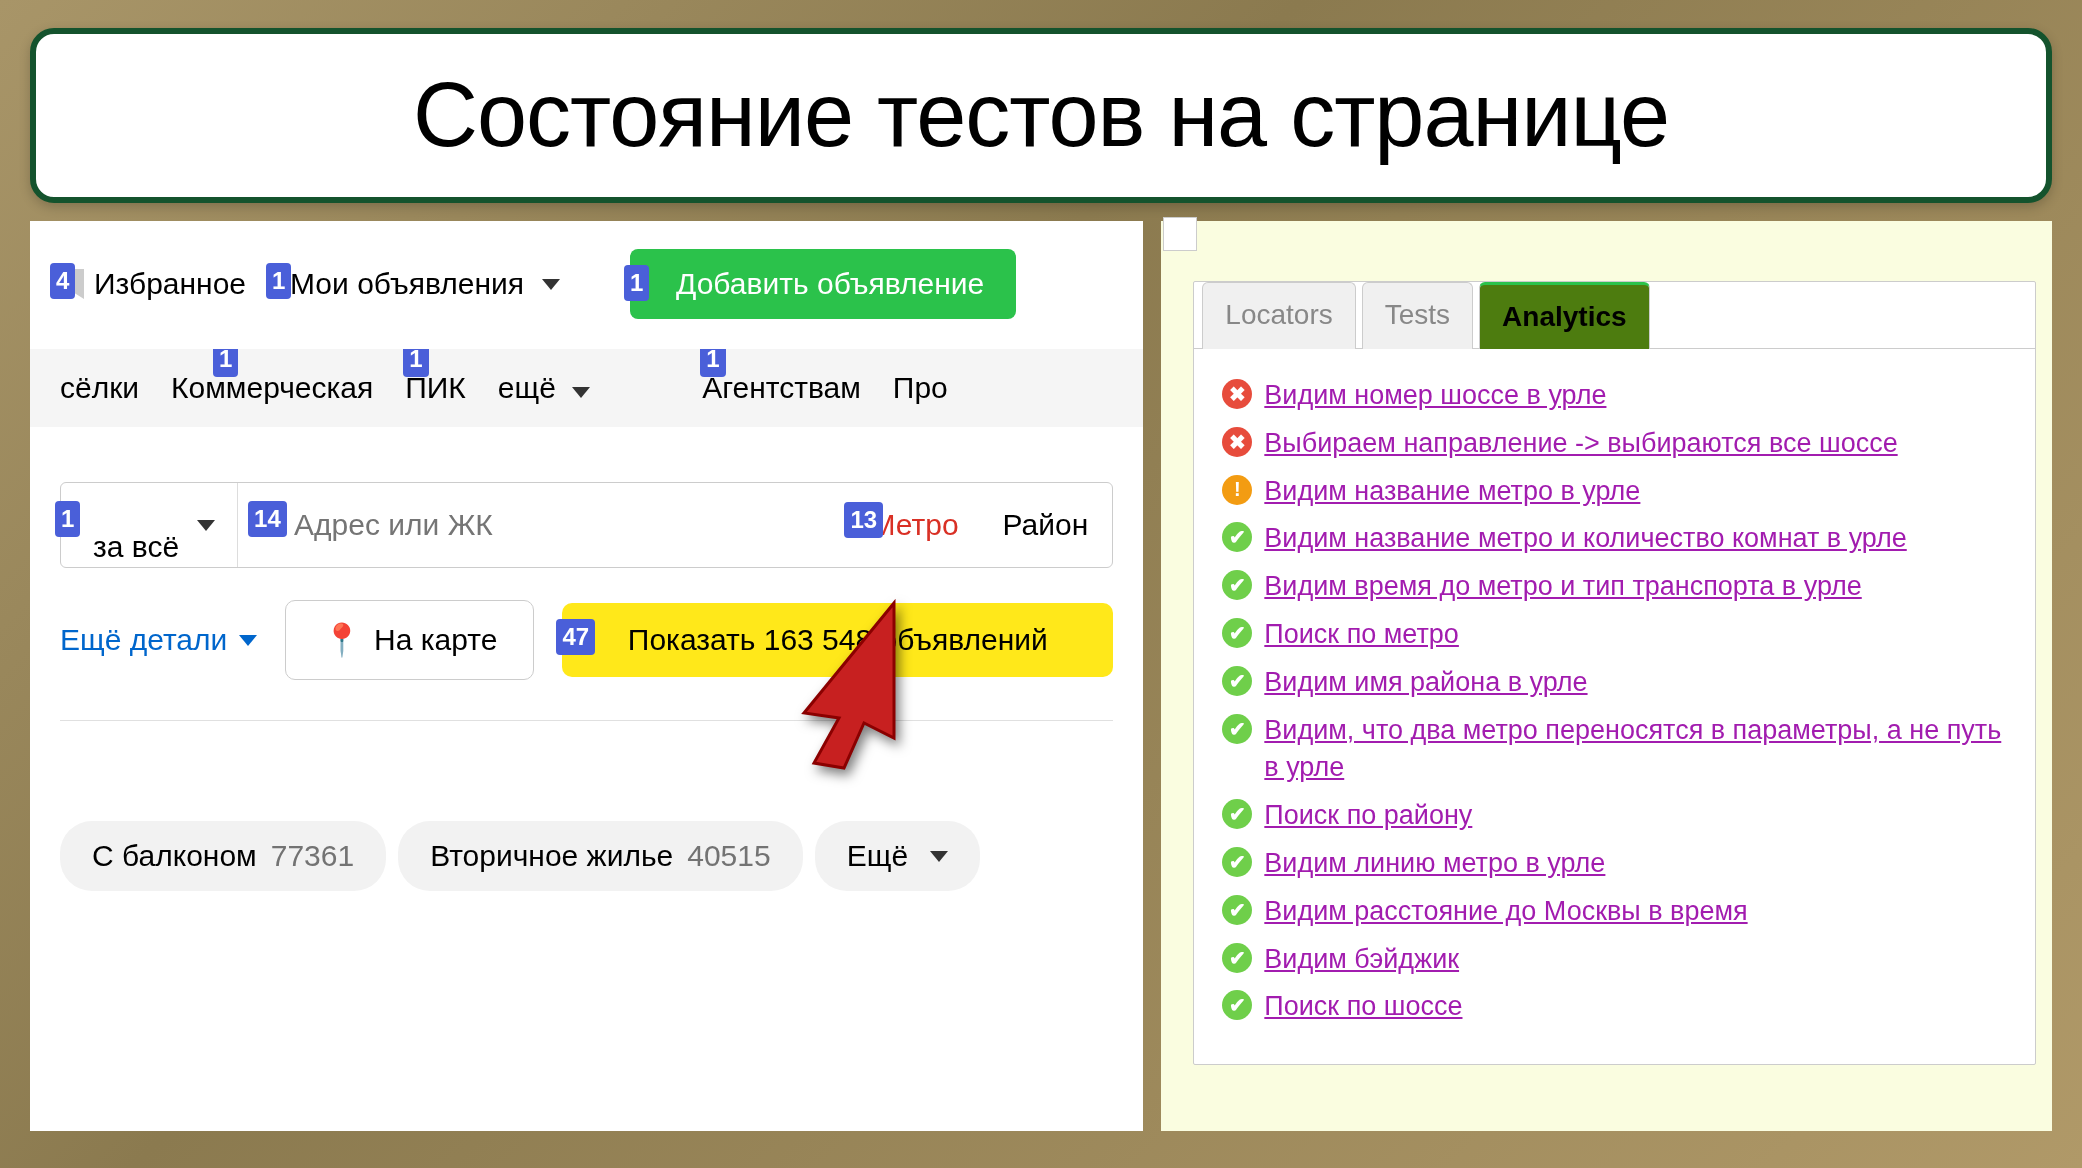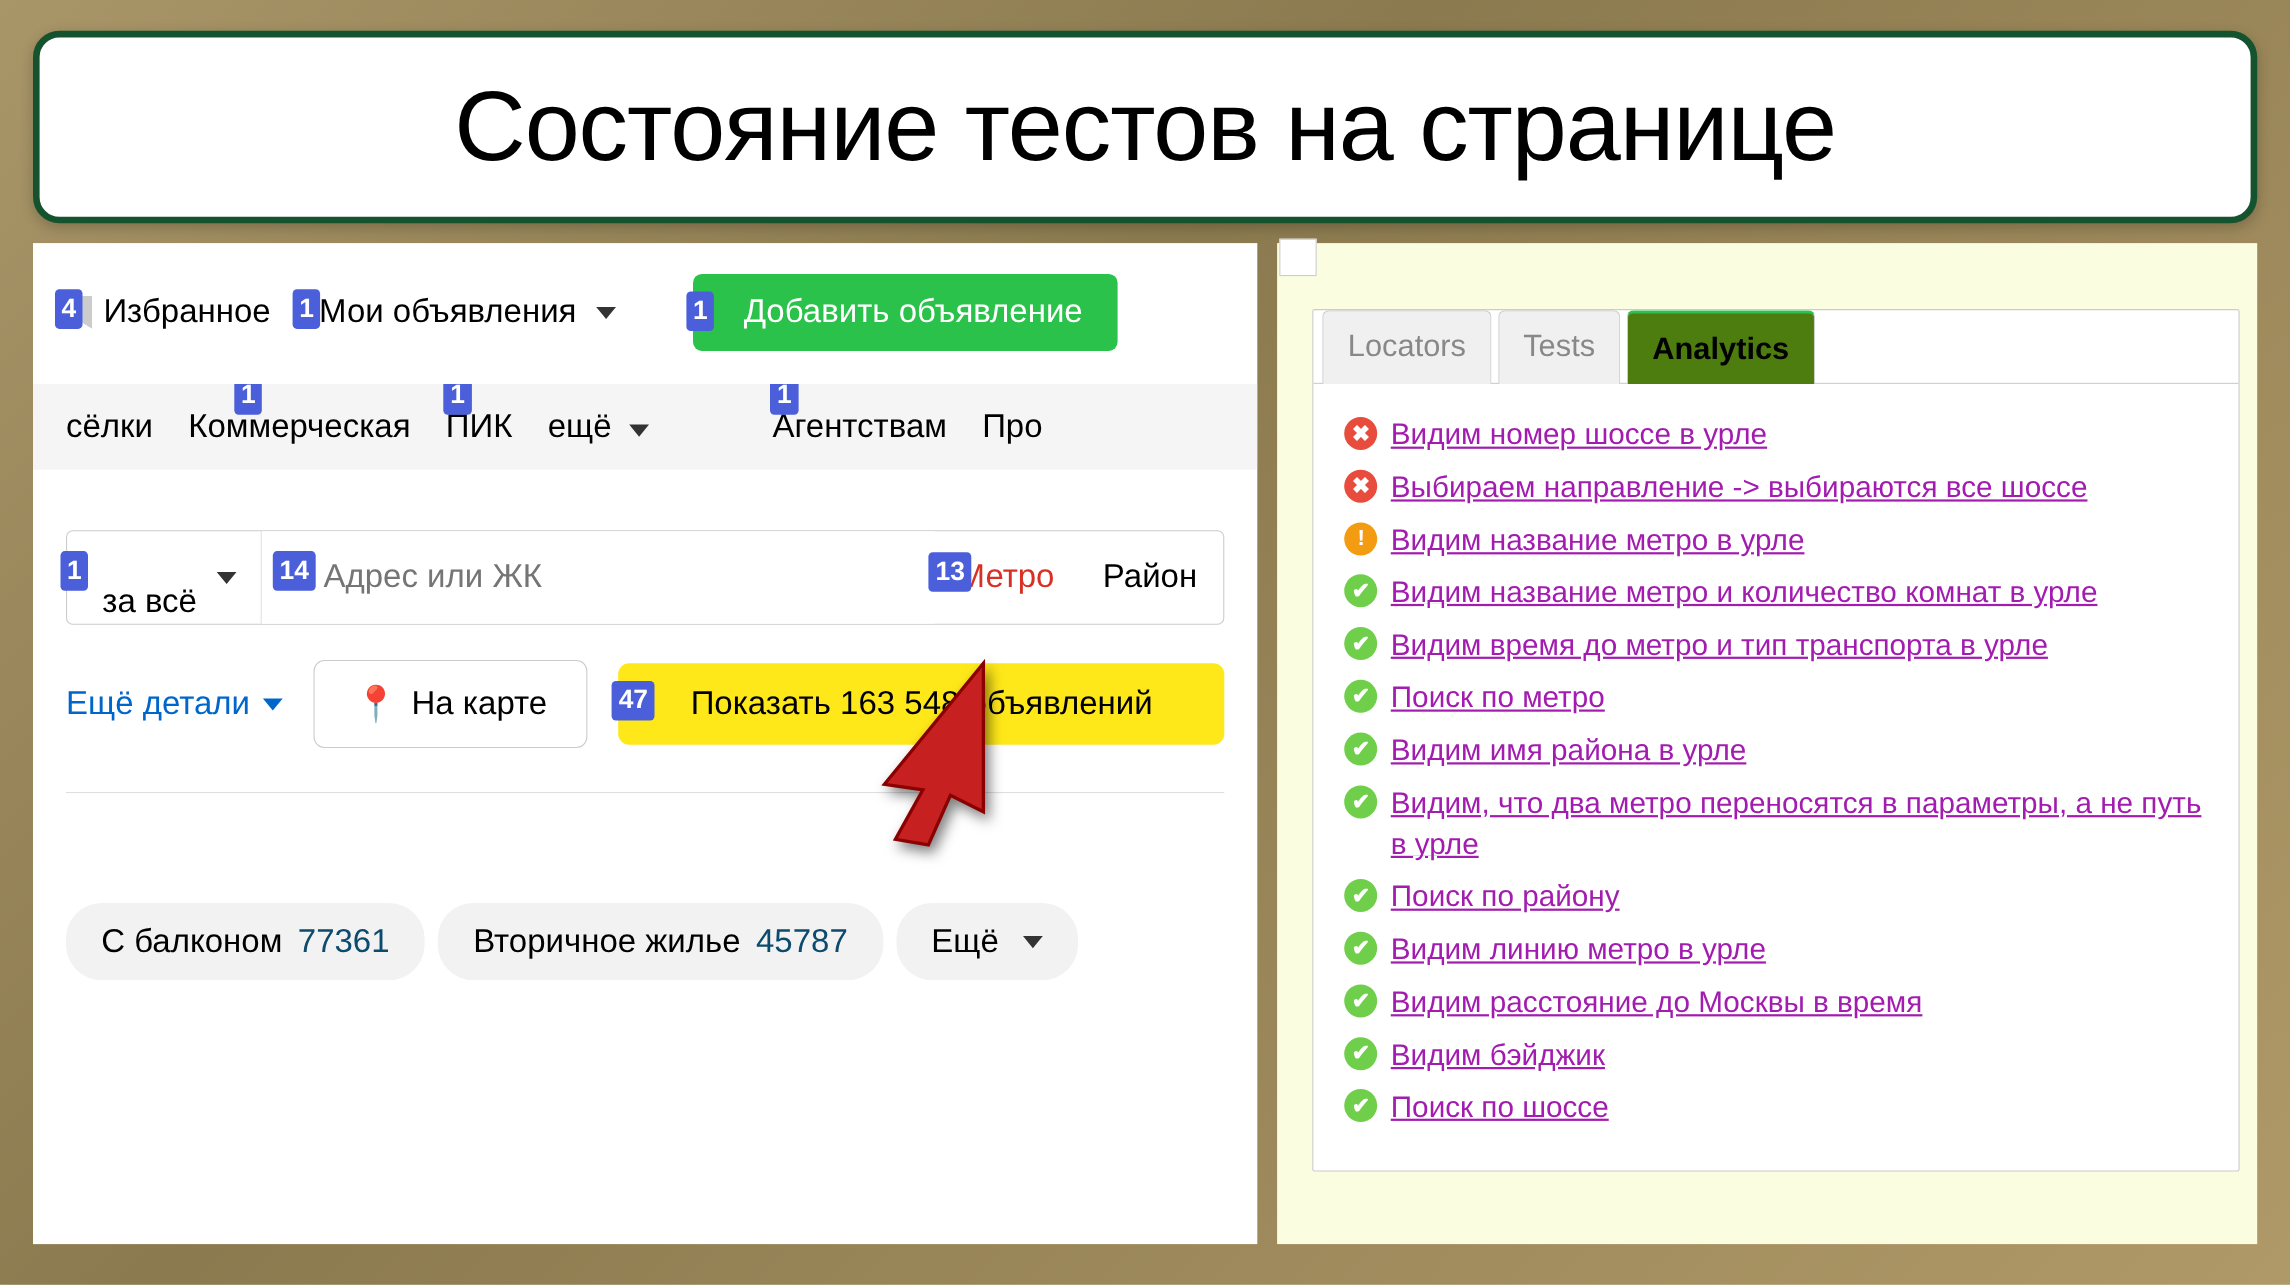--- a/index.html
+++ b/index.html
@@ -178,21 +178,21 @@
 }
 .chip {
   background: #f2f2f2;
   border-radius: 32px;
   padding: 18px 32px;
   font-size: 30px;
   display: flex;
   align-items: center;
   gap: 14px;
 }
-.chip-count { color: #0c4a6e; }
+.chip-count { color: #737373; }
 .right-panel {
   width: 928px;
   background: #fafde0;
   position: relative;
   padding-top: 60px;
 }
 .tab-notch {
   position: absolute;
   top: -4px;
   left: 2px;
@@ -353,21 +353,21 @@
 
     <hr class="divider">
 
     <div class="chips-row">
       <div class="chip">
         <span>С балконом</span>
         <span class="chip-count">77361</span>
       </div>
       <div class="chip">
         <span>Вторичное жилье</span>
-        <span class="chip-count">45787</span>
+        <span class="chip-count">40515</span>
       </div>
       <div class="chip">
         <span>Ещё</span>
         <span class="chevron-down"></span>
       </div>
     </div>
 
     <svg class="cursor-arrow" width="130" height="180" viewBox="0 0 130 180">
       <polygon points="110,10 20,120 55,125 30,170 60,175 80,130 110,145" fill="#c72020" stroke="#8b0000" stroke-width="3"></polygon>
     </svg>

